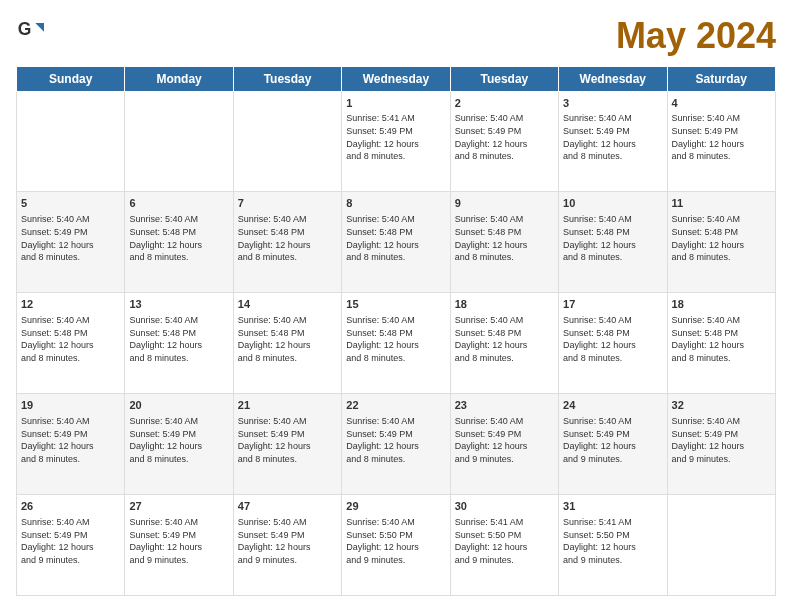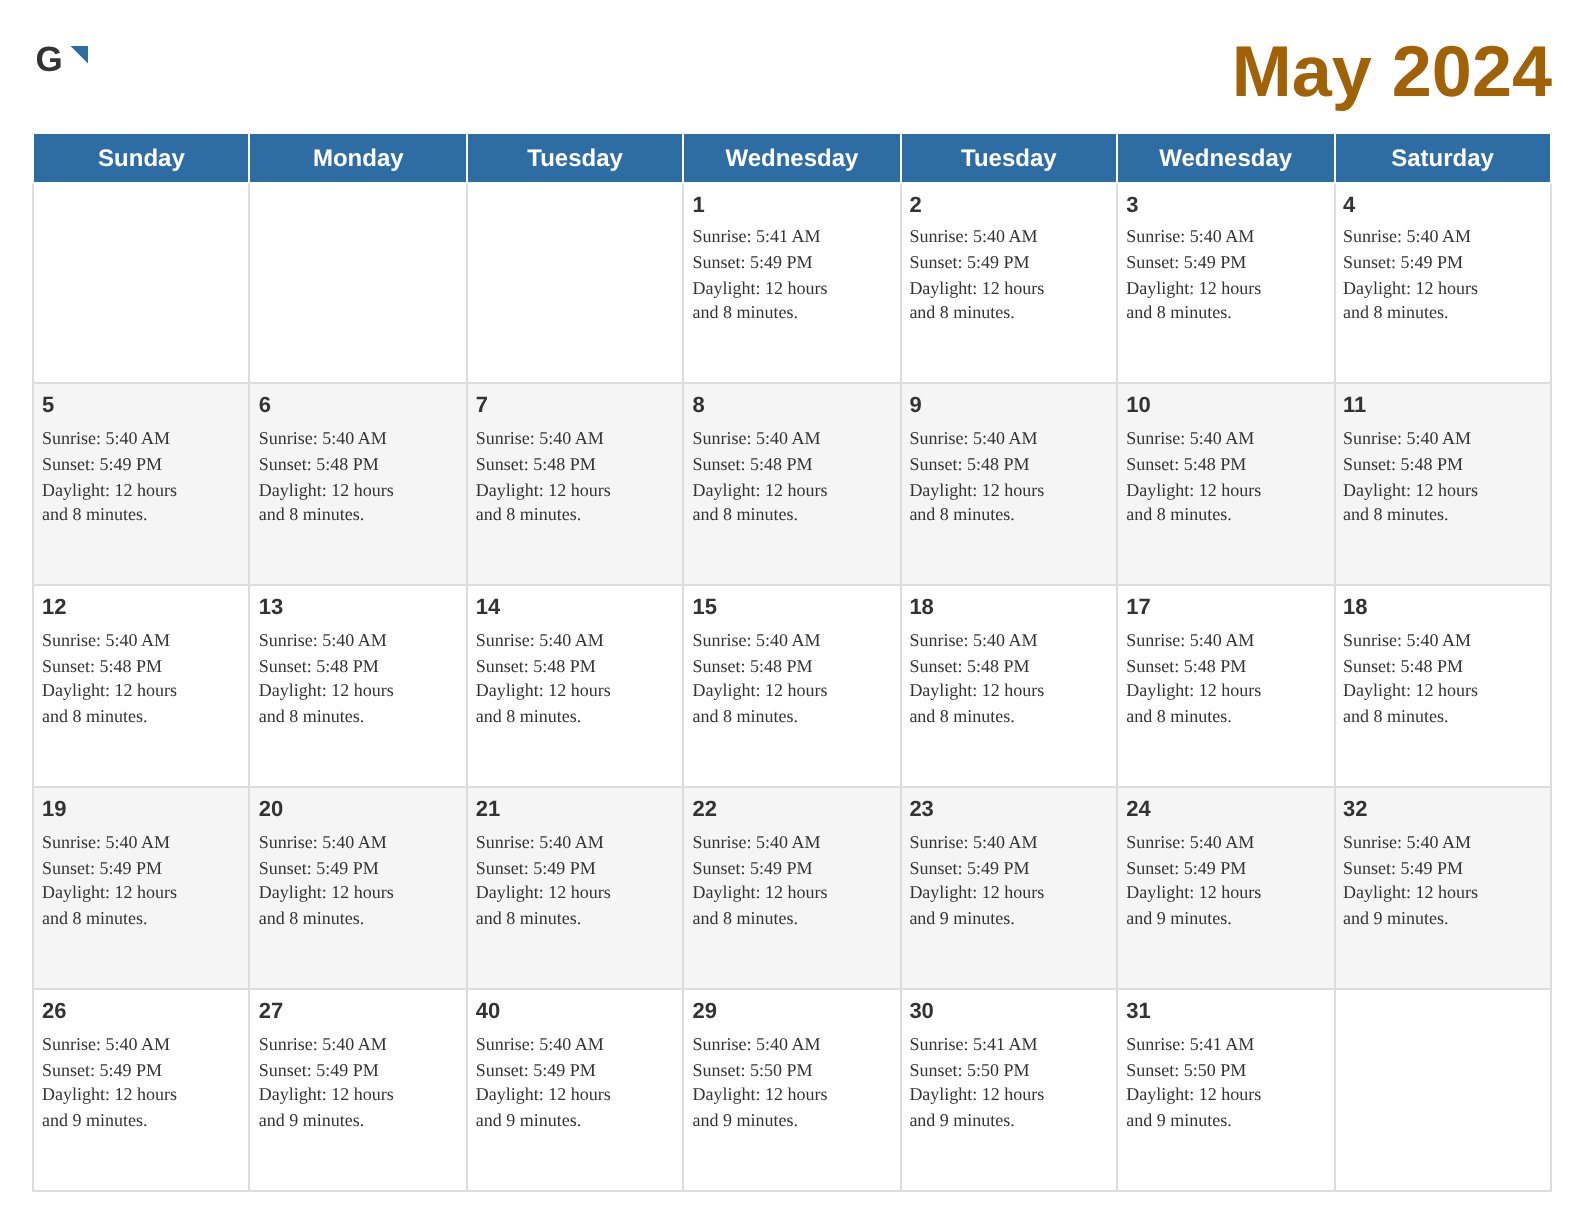--- a/index.html
+++ b/index.html
@@ -91,21 +91,20 @@
     .day-num {
       font-size: 11px;
       font-weight: bold;
       display: block;
       margin-bottom: 2px;
     }
     .cell-info {
       font-size: 9px;
       line-height: 1.4;
       color: #333;
-      font-family: Liberation Serif, serif;
     }
   </style>
 </head>
 <body>
 
 <div class="page">
   <div class="header">
     <div class="logo">
       <svg class="logo-icon" viewBox="0 0 32 32">
         <text x="2" y="22" font-size="20" font-weight="bold" fill="#333">G</text>
@@ -325,21 +324,21 @@
 and 9 minutes.</div>
           </td>
           <td>
             <span class="day-num">27</span>
             <div class="cell-info" style="white-space: pre-line;">Sunrise: 5:40 AM
 Sunset: 5:49 PM
 Daylight: 12 hours
 and 9 minutes.</div>
           </td>
           <td>
-            <span class="day-num">40</span>
+            <span class="day-num">47</span>
             <div class="cell-info" style="white-space: pre-line;">Sunrise: 5:40 AM
 Sunset: 5:49 PM
 Daylight: 12 hours
 and 9 minutes.</div>
           </td>
           <td>
             <span class="day-num">29</span>
             <div class="cell-info" style="white-space: pre-line;">Sunrise: 5:40 AM
 Sunset: 5:50 PM
 Daylight: 12 hours

